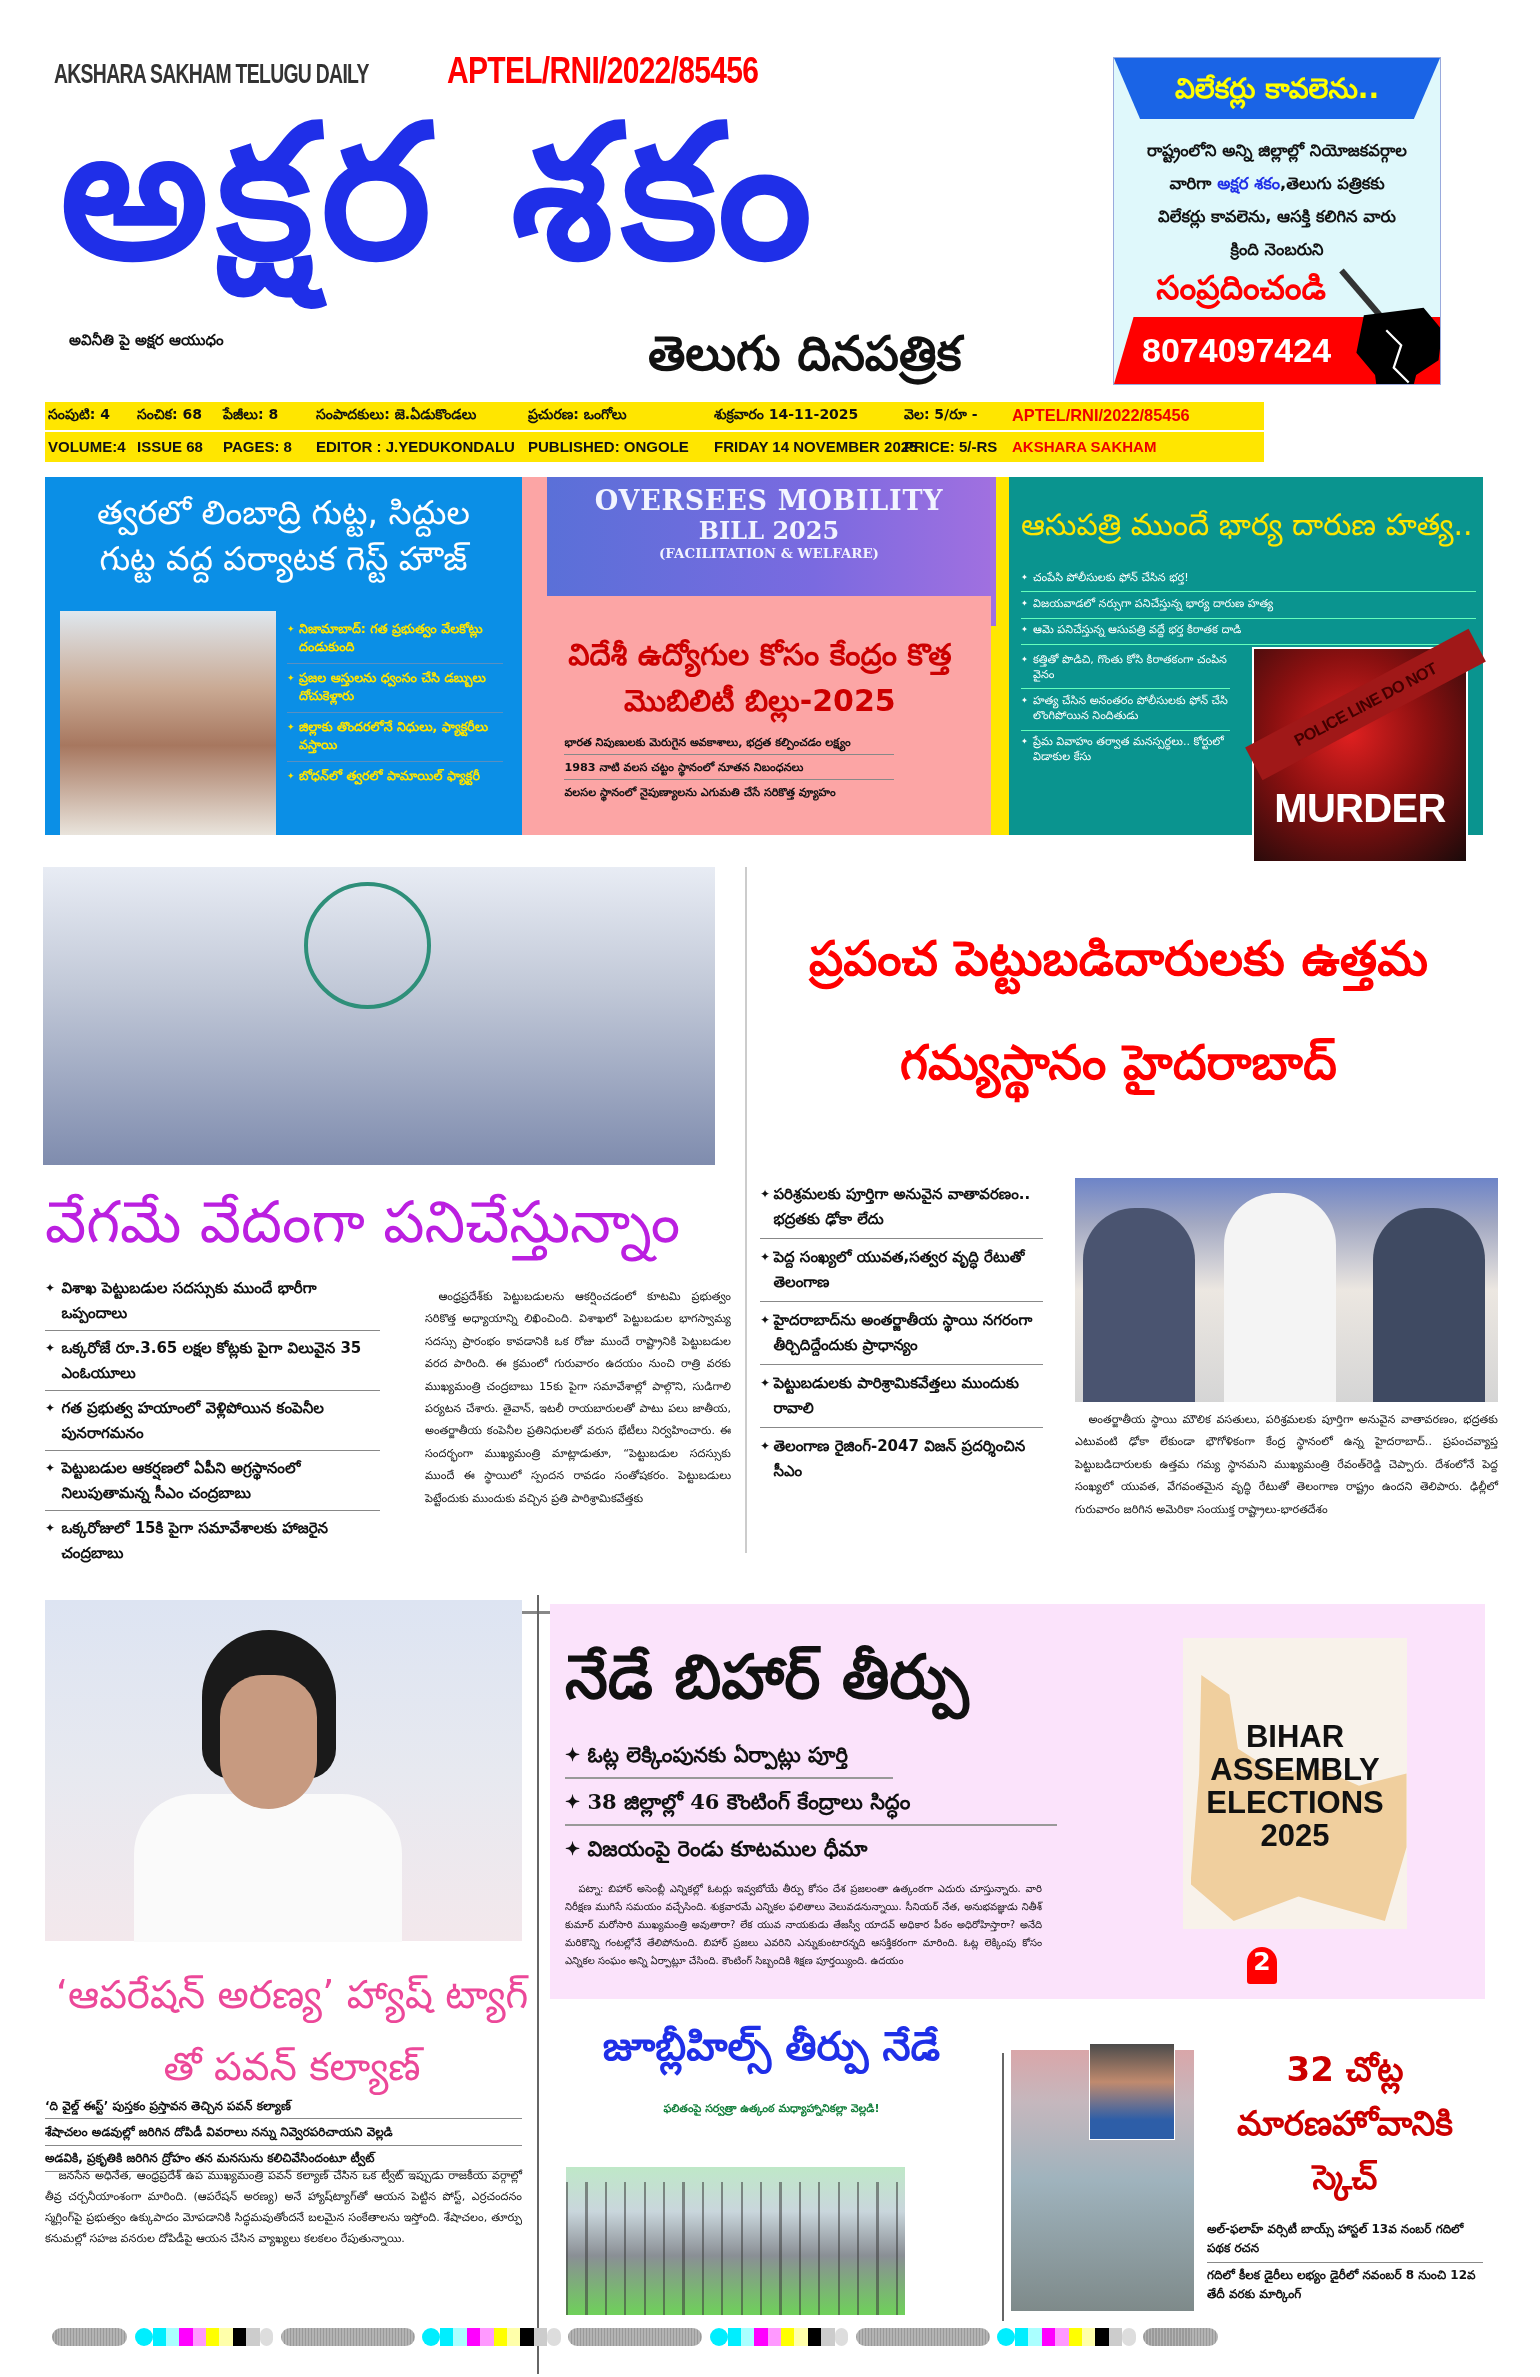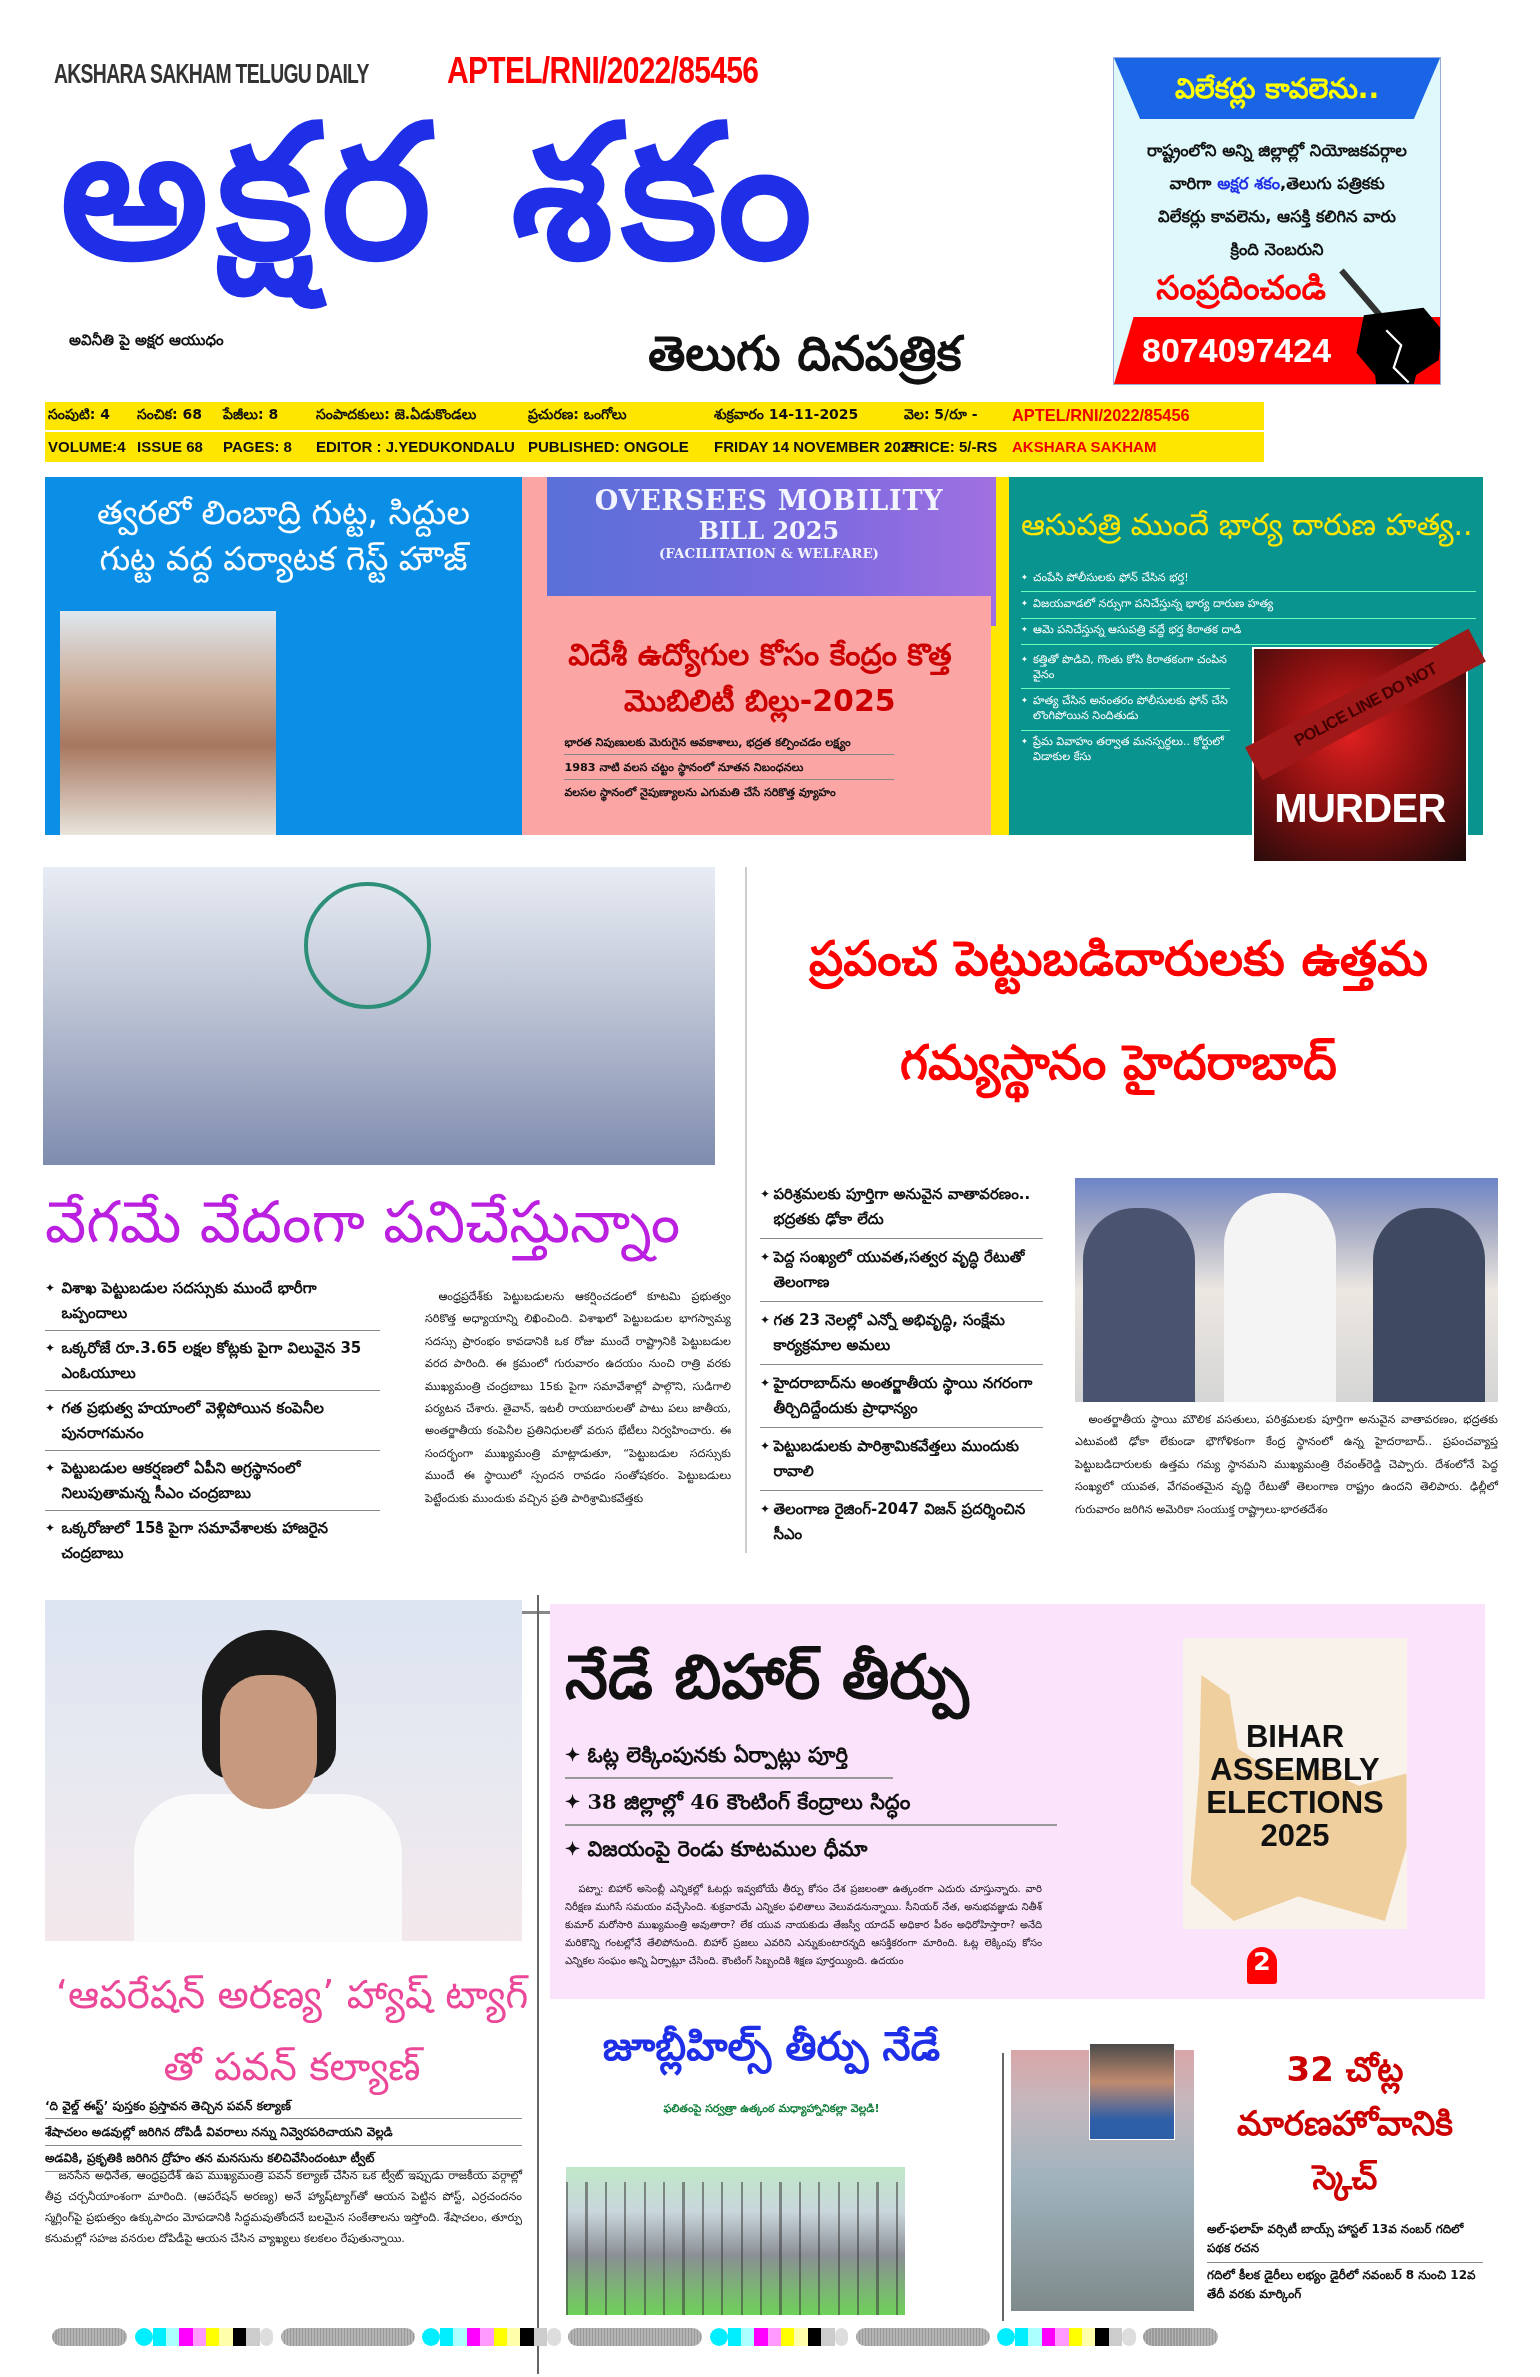--- a/index.html
+++ b/index.html
@@ -159,20 +159,26 @@
     <span style="width:186px">PUBLISHED: ONGOLE</span>
     <span style="width:190px">FRIDAY 14 NOVEMBER 2025</span>
     <span style="width:108px">PRICE: 5/-RS</span>
     <span class="red">AKSHARA SAKHAM</span>
   </div>
 </div>
 
 <div class="abs p1">
   <h2>త్వరలో లింబాద్రి గుట్ట, సిద్దుల గుట్ట వద్ద పర్యాటక గెస్ట్ హౌజ్</h2>
   <div class="photo"></div>
+  <ul>
+    <li>నిజామాబాద్: గత ప్రభుత్వం వేలకోట్లు దండుకుంది</li>
+    <li>ప్రజల ఆస్తులను ధ్వంసం చేసి డబ్బులు దోచుకెళ్లారు</li>
+    <li>జిల్లాకు తొందరలోనే నిధులు, ఫ్యాక్టరీలు వస్తాయి</li>
+    <li style="border-bottom:none">బోధన్‌లో త్వరలో పామాయిల్ ఫ్యాక్టరీ</li>
+  </ul>
 </div>
 
 <div class="abs p2">
   <div class="leftbar"></div>
   <div class="img">
     <div class="t1">OVERSEES MOBILITY</div>
     <div class="t2">BILL 2025</div>
     <div class="t3">(FACILITATION &amp; WELFARE)</div>
   </div>
   <h2>విదేశీ ఉద్యోగుల కోసం కేంద్రం కొత్త మొబిలిటీ బిల్లు-2025</h2>
@@ -214,21 +220,20 @@
   <li>పెట్టుబడుల ఆకర్షణలో ఏపీని అగ్రస్థానంలో నిలుపుతామన్న సీఎం చంద్రబాబు</li>
   <li>ఒక్కరోజులో 15కి పైగా సమావేశాలకు హాజరైన చంద్రబాబు</li>
 </ul>
 <div class="abs body1">ఆంధ్రప్రదేశ్‌కు పెట్టుబడులను ఆకర్షించడంలో కూటమి ప్రభుత్వం సరికొత్త అధ్యాయాన్ని లిఖించింది. విశాఖలో పెట్టుబడుల భాగస్వామ్య సదస్సు ప్రారంభం కావడానికి ఒక రోజు ముందే రాష్ట్రానికి పెట్టుబడుల వరద పారింది. ఈ క్రమంలో గురువారం ఉదయం నుంచి రాత్రి వరకు ముఖ్యమంత్రి చంద్రబాబు 15కు పైగా సమావేశాల్లో పాల్గొని, సుడిగాలి పర్యటన చేశారు. తైవాన్, ఇటలీ రాయబారులతో పాటు పలు జాతీయ, అంతర్జాతీయ కంపెనీల ప్రతినిధులతో వరుస భేటీలు నిర్వహించారు. ఈ సందర్భంగా ముఖ్యమంత్రి మాట్లాడుతూ, “పెట్టుబడుల సదస్సుకు ముందే ఈ స్థాయిలో స్పందన రావడం సంతోషకరం. పెట్టుబడులు పెట్టేందుకు ముందుకు వచ్చిన ప్రతి పారిశ్రామికవేత్తకు</div>
 <div class="abs vdiv1"></div>
 
 <div class="abs h-red">ప్రపంచ పెట్టుబడిదారులకు ఉత్తమ గమ్యస్థానం హైదరాబాద్</div>
 <ul class="abs bul2">
   <li>పరిశ్రమలకు పూర్తిగా అనువైన వాతావరణం.. భద్రతకు ఢోకా లేదు</li>
   <li>పెద్ద సంఖ్యలో యువత,సత్వర వృద్ధి రేటుతో తెలంగాణ</li>
-  <li>గత 23 నెలల్లో ఎన్నో అభివృద్ధి, సంక్షేమ కార్యక్రమాల అమలు</li>
   <li>హైదరాబాద్‌ను అంతర్జాతీయ స్థాయి నగరంగా తీర్చిదిద్దేందుకు ప్రాధాన్యం</li>
   <li>పెట్టుబడులకు పారిశ్రామికవేత్తలు ముందుకు రావాలి</li>
   <li>తెలంగాణ రైజింగ్-2047 విజన్ ప్రదర్శించిన సీఎం</li>
 </ul>
 <div class="abs photo-tg">
   <div class="man" style="left:7.5px;background:#4a5470"></div>
   <div class="man" style="left:149px;background:#f4f4f4;height:209px"></div>
   <div class="man" style="left:298px;background:#3f4a62"></div>
 </div>
 <div class="abs body2">అంతర్జాతీయ స్థాయి మౌలిక వసతులు, పరిశ్రమలకు పూర్తిగా అనువైన వాతావరణం, భద్రతకు ఎటువంటి ఢోకా లేకుండా భౌగోళికంగా కేంద్ర స్థానంలో ఉన్న హైదరాబాద్.. ప్రపంచవ్యాప్త పెట్టుబడిదారులకు ఉత్తమ గమ్య స్థానమని ముఖ్యమంత్రి రేవంత్‌రెడ్డి చెప్పారు. దేశంలోనే పెద్ద సంఖ్యలో యువత, వేగవంతమైన వృద్ధి రేటుతో తెలంగాణ రాష్ట్రం ఉందని తెలిపారు. ఢిల్లీలో గురువారం జరిగిన అమెరికా సంయుక్త రాష్ట్రాలు-భారతదేశం</div>

